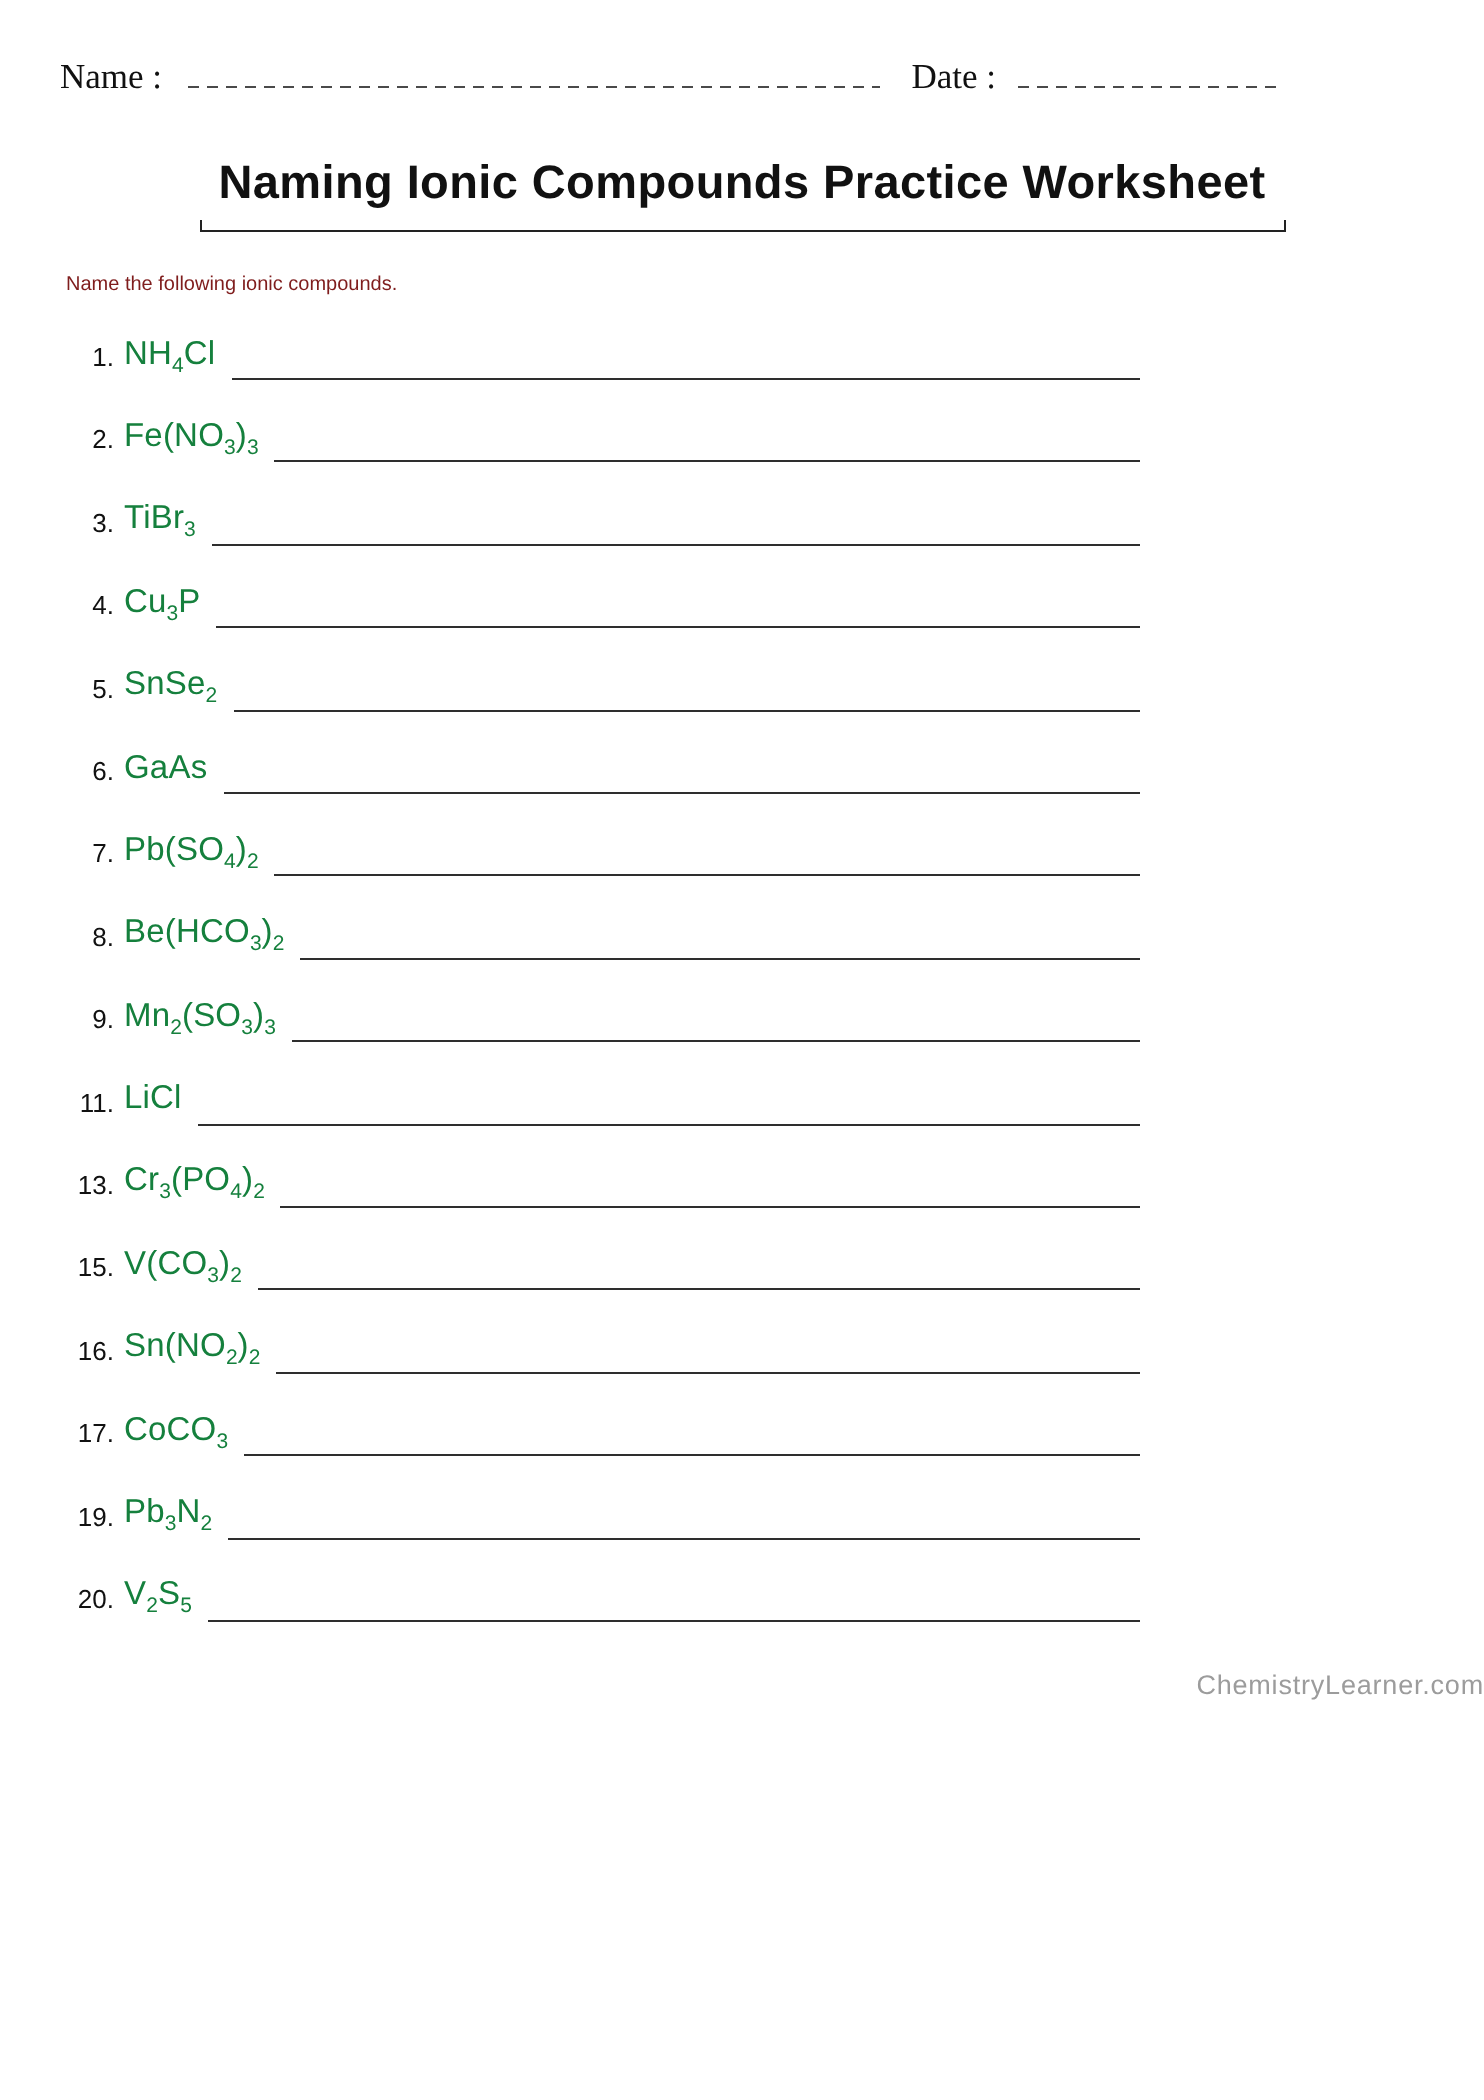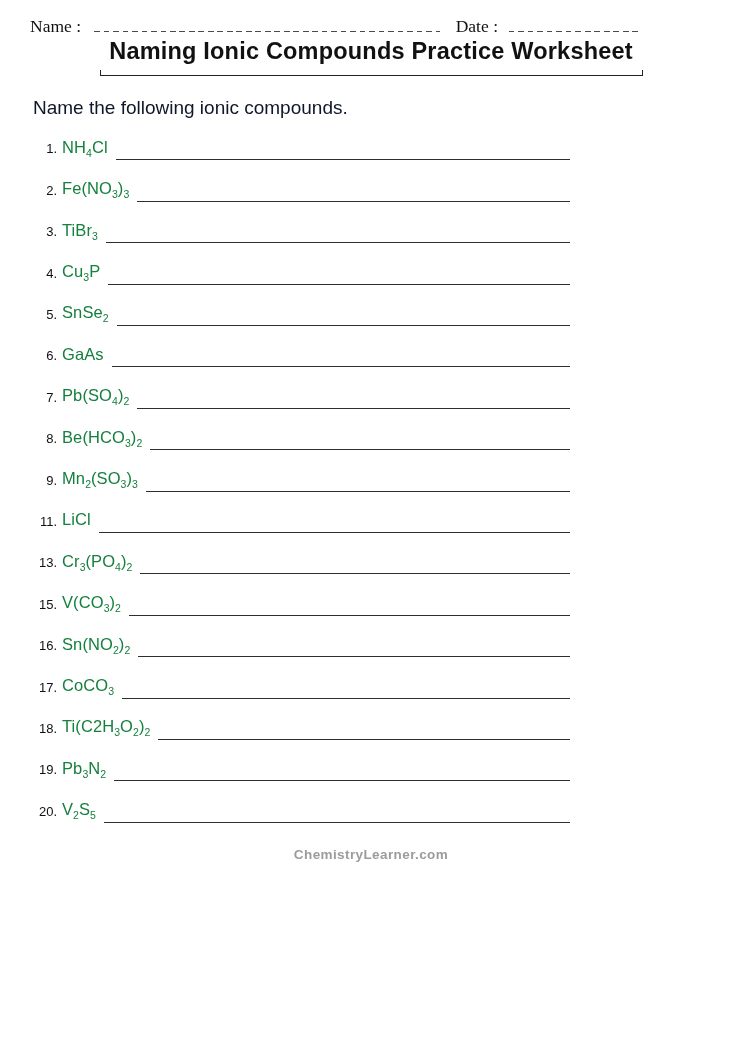--- a/index.html
+++ b/index.html
@@ -18,60 +18,60 @@
     width: 742px;
     height: 1050px;
     background: #ffffff;
     box-sizing: border-box;
   }
 
   
   .header {
     display: flex;
     align-items: baseline;
-    margin: 16px 100px 0 30px;
+    margin: 28px 100px 0 30px;
     font-family: "Liberation Serif", serif;
     font-size: 17.5px;
     color: #111111;
     white-space: nowrap;
   }
   .dash {
     display: inline-block;
     height: 1.2px;
     background-image: repeating-linear-gradient(90deg, #4a4a4a 0 5.5px, transparent 5.5px 9.5px);
   }
   .name-dash { flex: 1; margin: 0 16px 0 13px; }
   .date-dash { width: 133px; margin-left: 11px; }
 
   
   .title {
-    margin: 0 0 0 0;
+    margin: 28px 0 0 0;
     text-align: center;
     font-size: 23.5px;
     line-height: 1.2;
     font-weight: 700;
     letter-spacing: 0.2px;
     color: #111111;
   }
   .title-underline {
     width: 543px;
     height: 6px;
     margin: 5px auto 0 auto;
     border-left: 1.5px solid #222222;
     border-right: 1.5px solid #222222;
     border-bottom: 1.6px solid #222222;
     box-sizing: border-box;
   }
 
   
   .instruction {
     margin: 21px 0 0 33px;
-    font-size: 19px;
+    font-size: 10px;
     line-height: 1.15;
-    color: #0f172a;
+    color: #7f1d1d;
   }
 
   
   .list {
     margin: 0 0 0 30px;
     width: 540px;
   }
   .row {
     display: flex;
     align-items: flex-end;
@@ -106,23 +106,23 @@
     height: 0;
     border-bottom: 1.4px solid #2e2e2e;
     margin-left: 8px;
     position: relative;
     bottom: -5px;
   }
 
   
   .footer {
     margin-top: 24px;
-    text-align: center;
+    text-align: right;
     font-size: 13.5px;
-    font-weight: 700;
+    font-weight: 400;
     letter-spacing: 0.4px;
     color: #9c9c9c;
   }
 </style>
 </head>
 <body>
 
 <div class="page">
 
   <div class="header">
@@ -202,25 +202,20 @@
         <span class="num">16.</span>
         <span class="formula"><span>Sn(NO</span><span class="sub">2</span><span>)</span><span class="sub">2</span></span>
         <span class="blank"></span>
       </div>
       <div class="row">
         <span class="num">17.</span>
         <span class="formula"><span>CoCO</span><span class="sub">3</span></span>
         <span class="blank"></span>
       </div>
       <div class="row">
-        <span class="num">18.</span>
-        <span class="formula"><span>Ti(C2H</span><span class="sub">3</span><span>O</span><span class="sub">2</span><span>)</span><span class="sub">2</span></span>
-        <span class="blank"></span>
-      </div>
-      <div class="row">
         <span class="num">19.</span>
         <span class="formula"><span>Pb</span><span class="sub">3</span><span>N</span><span class="sub">2</span></span>
         <span class="blank"></span>
       </div>
       <div class="row">
         <span class="num">20.</span>
         <span class="formula"><span>V</span><span class="sub">2</span><span>S</span><span class="sub">5</span></span>
         <span class="blank"></span>
       </div>
     </div>

